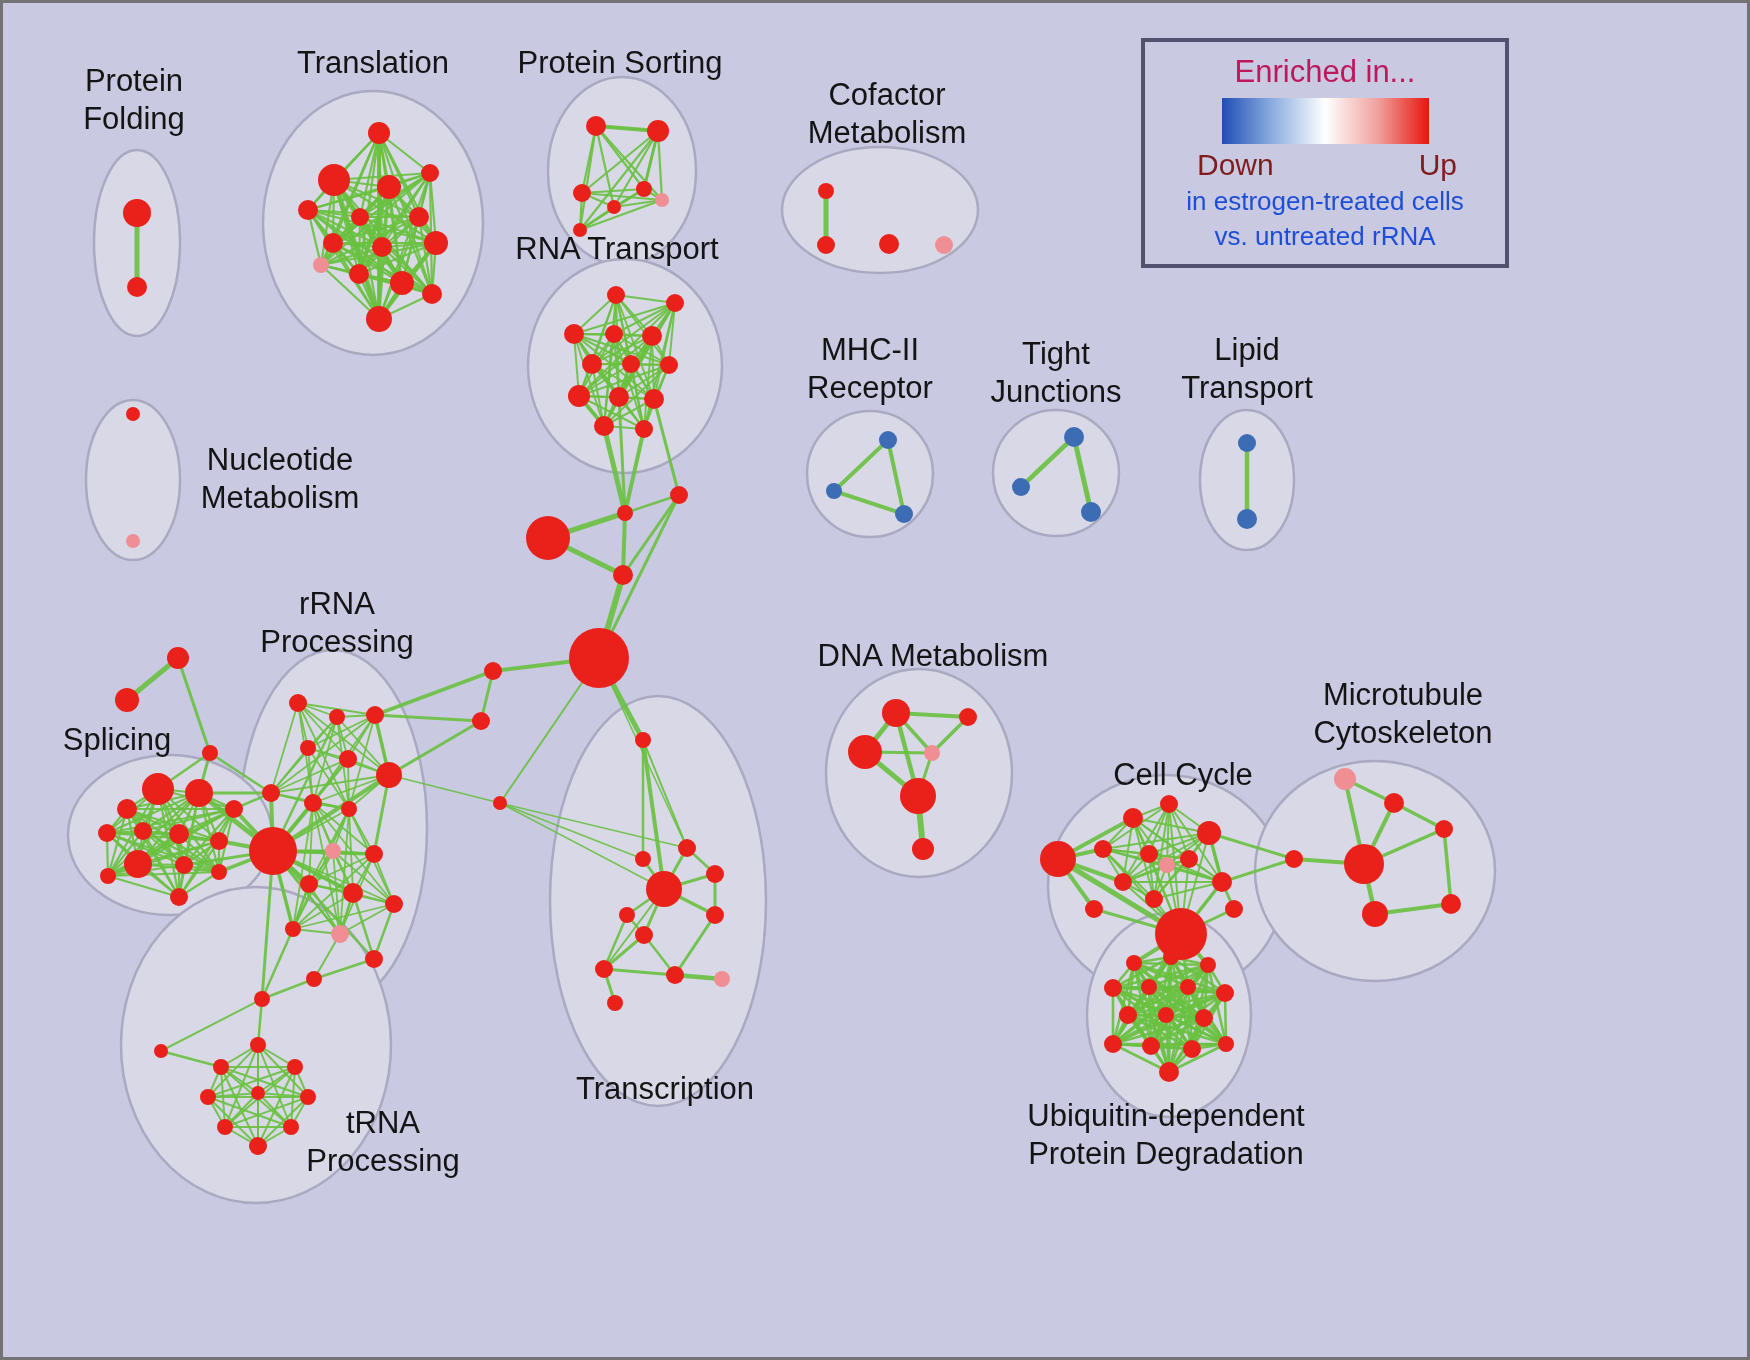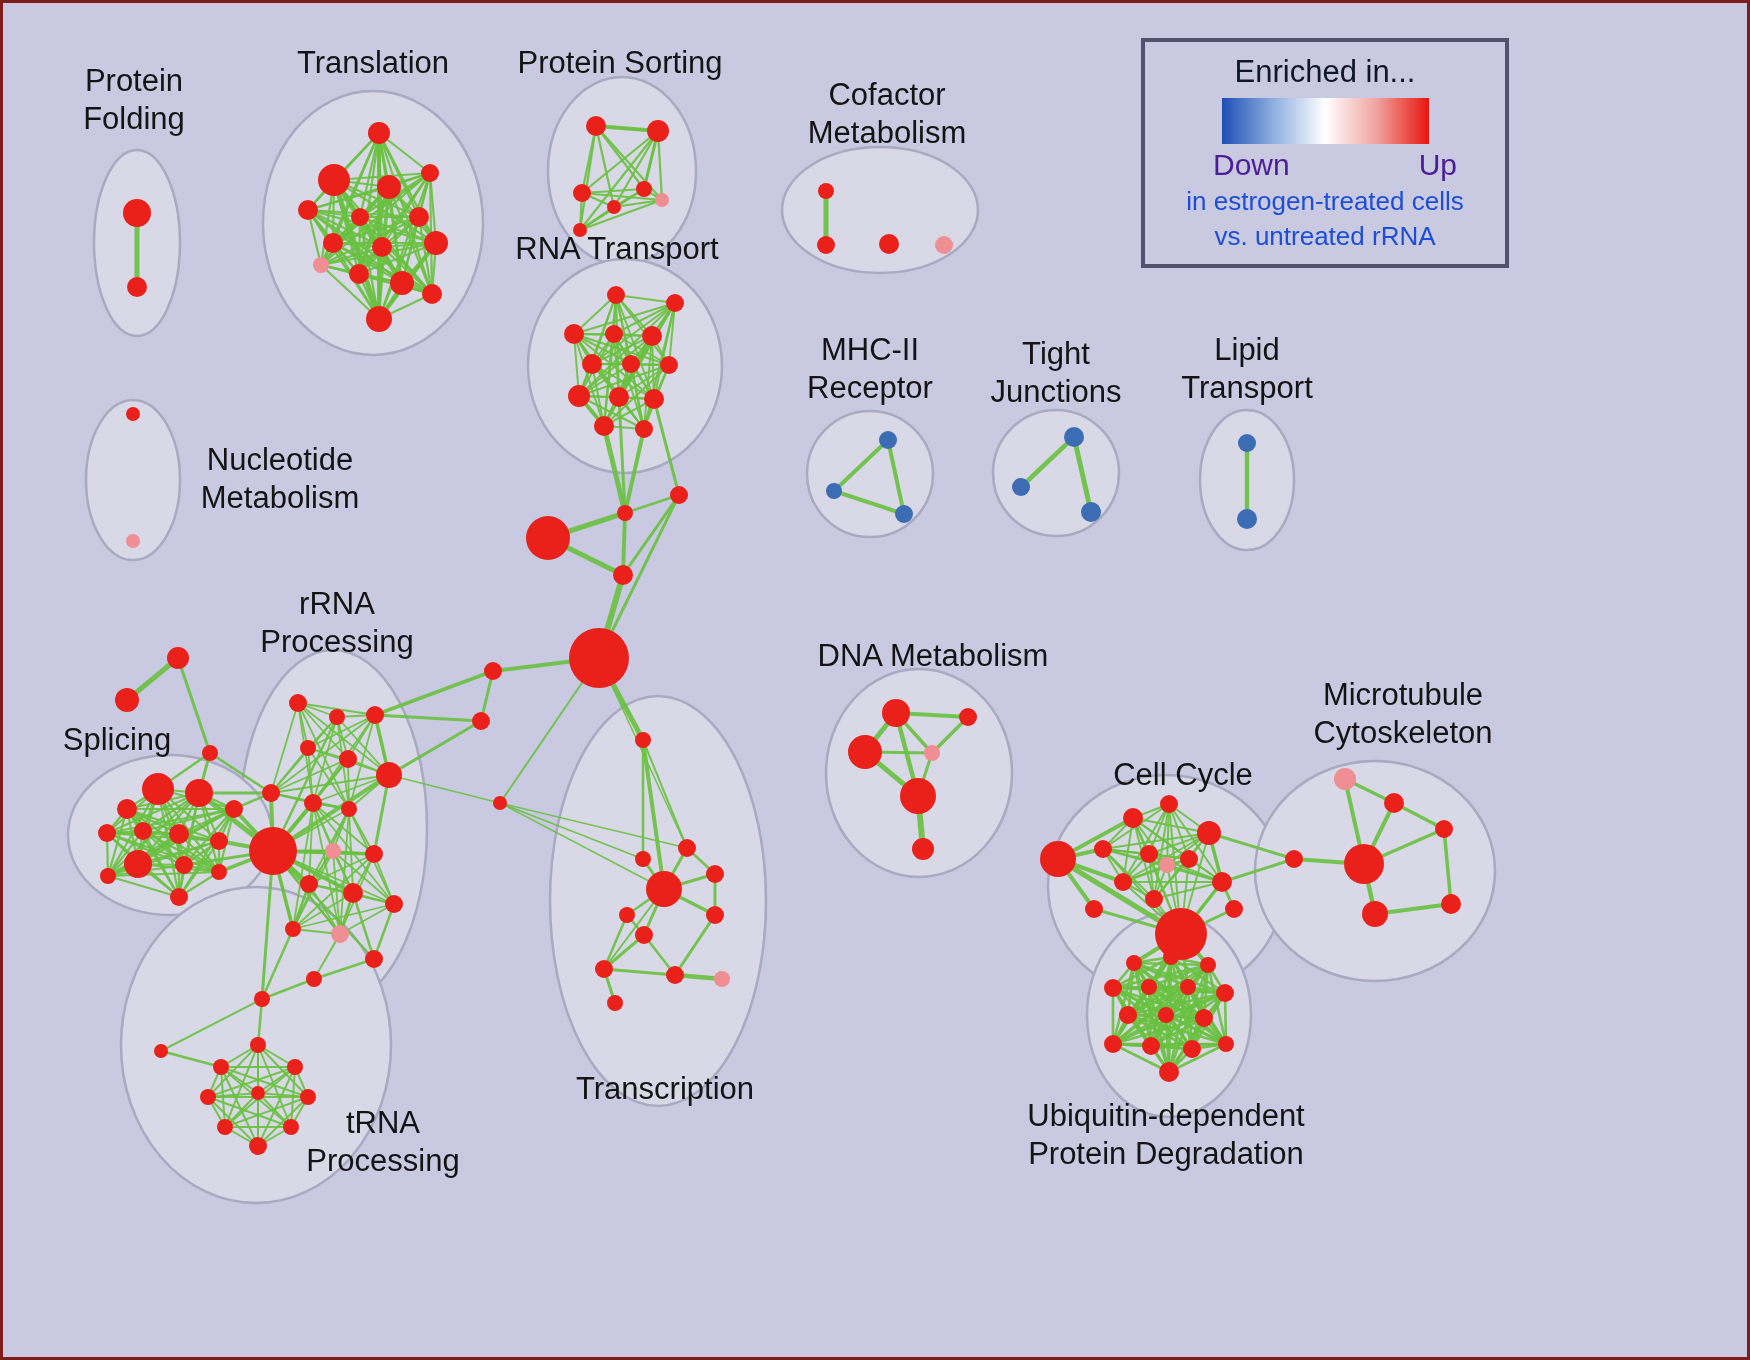--- a/index.html
+++ b/index.html
@@ -3,45 +3,45 @@
 <meta charset="utf-8">
 <style>
   html, body { margin: 0; padding: 0; }
   body { font-family: "Liberation Sans", sans-serif; }
   .stage {
     position: relative;
     width: 1750px;
     height: 1360px;
     box-sizing: border-box;
     background: #c9c9e2;
-    border: 3px solid #7f1d1d;
+    border: 3px solid #737373;
     overflow: hidden;
   }
   #graph { position: absolute; left: 0; top: 0; }
   #graph text { font-family: "Liberation Sans", sans-serif; }
   .legend {
     position: absolute;
     left: 1138px;
     top: 35px;
     width: 368px;
     height: 230px;
     box-sizing: border-box;
     border: 4px solid #52526e;
     background: #c9c9e2;
     text-align: center;
   }
-  .legend-title { font-size: 31px; color: #0f172a; margin-top: 12px; }
+  .legend-title { font-size: 31px; color: #be185d; margin-top: 12px; }
   .legend-bar {
     width: 207px; height: 46px;
     margin: 8px auto 0 auto;
   }
   .legend-row {
     display: flex; justify-content: space-between;
-    padding: 4px 48px 0 68px;
-    font-size: 30px; color: #4c1d95;
+    padding: 4px 48px 0 52px;
+    font-size: 30px; color: #7f1d1d;
   }
   .legend-sub { font-size: 26px; color: #1d4ed8; margin-top: 4px; }
 </style>
 </head>
 <body>
 
 <div class="stage">
   <svg id="graph" width="1750" height="1360" viewBox="0 0 1750 1360">
       <ellipse cx="134" cy="240" rx="43" ry="93" fill="#d8d8e6" stroke="#a9a9c2" stroke-width="2.5"></ellipse>
       <ellipse cx="370" cy="220" rx="110" ry="132" fill="#d8d8e6" stroke="#a9a9c2" stroke-width="2.5"></ellipse>

